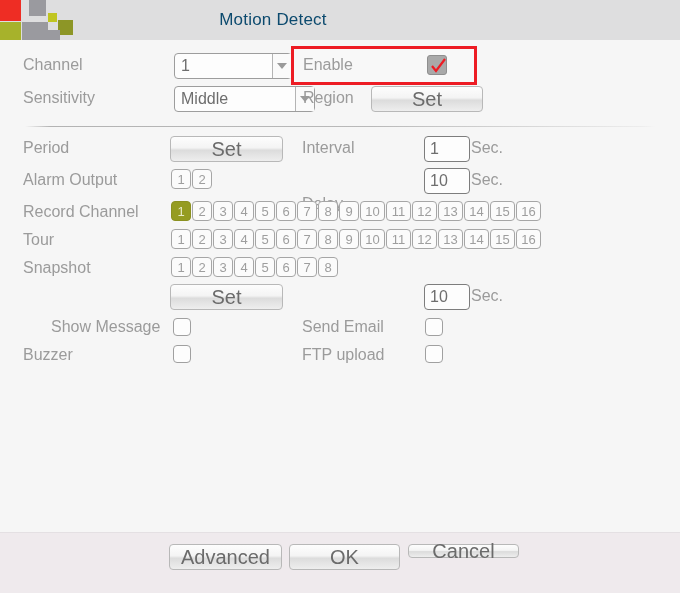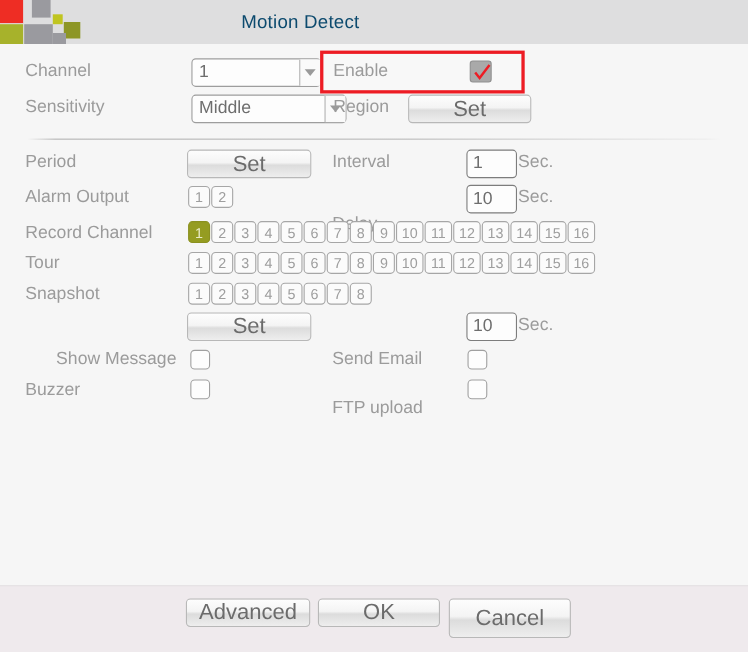--- a/index.html
+++ b/index.html
@@ -291,21 +291,21 @@
   <div class="num" style="left:424px; top:284px; width:46px;">10</div>
   <div class="lbl" style="left:471px; top:287px;">Sec.</div>
 
   <div class="lbl" style="left:23px; top:318px;margin-left:28px;">Show Message</div>
   <div class="chk-empty" style="left:173px; top:318px;"></div>
   <div class="lbl" style="left:302px; top:318px;">Send Email</div>
   <div class="chk-empty" style="left:425px; top:318px;"></div>
 
   <div class="lbl" style="left:23px; top:346px;">Buzzer</div>
   <div class="chk-empty" style="left:173px; top:345px;"></div>
-  <div class="lbl" style="left:302px; top:346px;margin-top:16px;">FTP upload</div>
+  <div class="lbl" style="left:302px; top:346px;">FTP upload</div>
   <div class="chk-empty" style="left:425px; top:345px;"></div>
 
   <div class="footer-area"></div>
   <div class="btn" style="left:289px; top:544px; width:111px; height:26px;">OK</div>
   <div class="btn" style="left:169px; top:544px; width:113px; height:26px;">Advanced</div>
-  <div class="btn" style="left:408px; top:544px; width:111px; height:36px;">Cancel</div>
+  <div class="btn" style="left:408px; top:544px; width:111px; height:14px;">Cancel</div>
 
 </div>
 
 </body></html>

